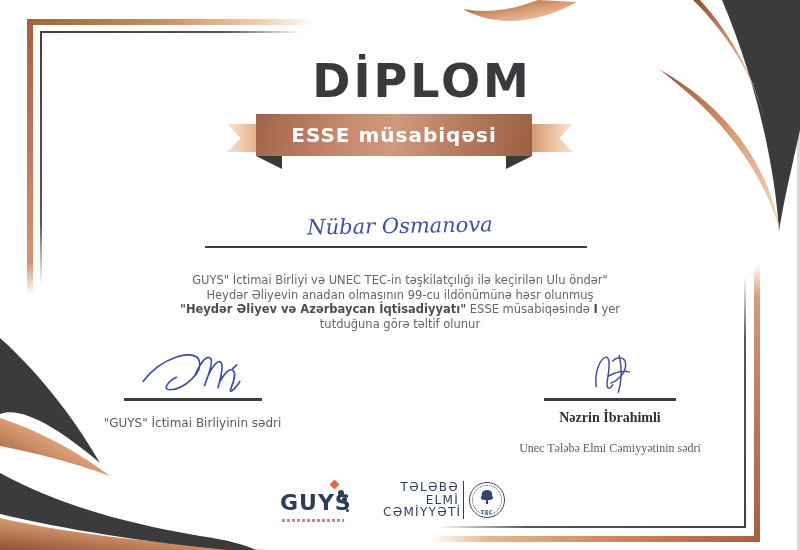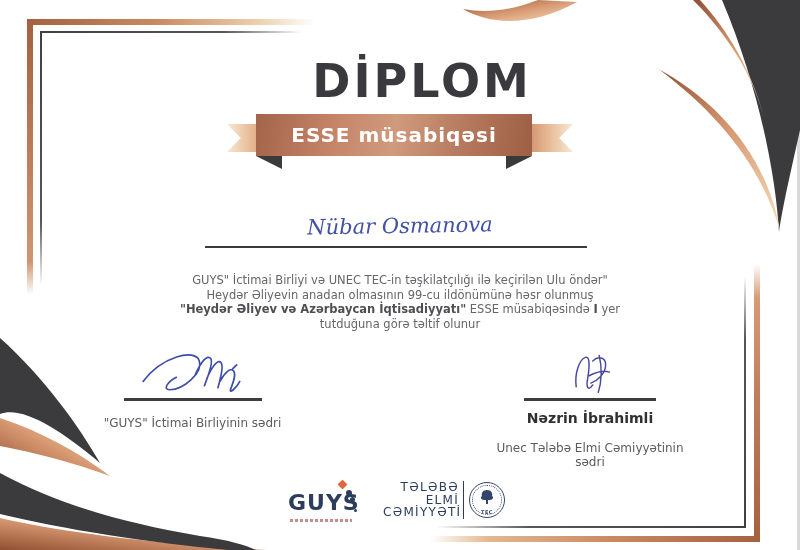--- a/index.html
+++ b/index.html
@@ -56,30 +56,30 @@
   .recipient-line{position:absolute;top:246px;left:205px;width:382px;height:2px;background:#3c3c3f;}
 
   
   .body-text{position:absolute;top:273px;left:140px;width:520px;text-align:center;
     font-size:11.5px;line-height:14.6px;color:#65656a;}
   .body-text b{font-weight:700;color:#4e4e53;}
 
   
   .sign{position:absolute;text-align:center;}
   .sign-left{left:95px;top:344px;width:195px;}
-  .sign-right{left:490px;top:350px;width:200px;}
+  .sign-right{left:510px;top:350px;width:200px;font-family:Liberation Serif, serif;}
   .sig-svg{display:block;margin:0 auto;}
   .sig-line{height:2.5px;background:#3e3e41;margin:2px auto 0;}
   .sign-left .sig-line{width:138px;}
   .sign-right .sig-line{width:132px;}
   .sig-name{margin-top:9px;font-size:14px;font-weight:700;color:#303033;}
   .sig-role{margin-top:15px;font-size:12px;color:#5c5c5f;}
 
   
-  .guys-logo{position:absolute;left:288px;top:478px;width:80px;height:48px;}
+  .guys-logo{position:absolute;left:280px;top:478px;width:80px;height:48px;}
   .guys-word{position:absolute;left:0;top:14px;font-size:22px;line-height:22px;
     font-weight:700;letter-spacing:1px;color:#2c3d5c;}
   .dot{position:absolute;border-radius:50%;background:#2c3d5c;}
   .dot-orange{left:51px;top:3px;width:7px;height:7px;background:#e2663f;border-radius:1px;
     transform:rotate(45deg);}
   .dot1{left:58px;top:12px;width:6px;height:6px;}
   .dot2{left:62px;top:19px;width:5px;height:5px;}
   .dot3{left:65px;top:25px;width:4px;height:4px;}
   .dot4{left:66px;top:31px;width:3px;height:3px;}
   .guys-tagline{position:absolute;left:2px;top:41px;width:62px;height:3px;opacity:.75;

